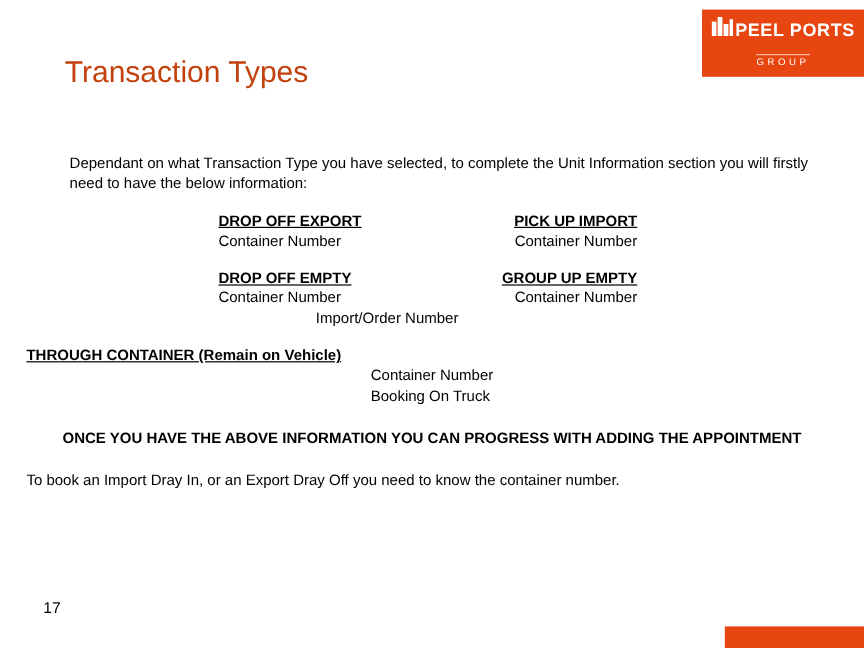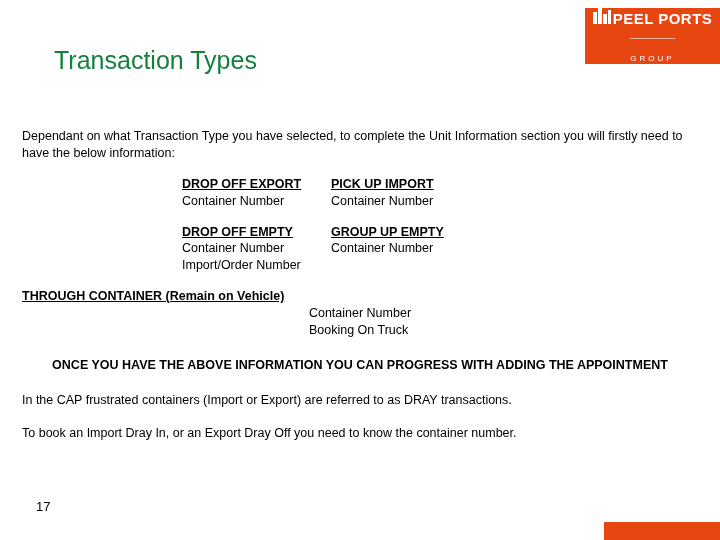--- a/index.html
+++ b/index.html
@@ -2,28 +2,28 @@
 <html><head>
 <meta charset="utf-8">
 <style>
   * { box-sizing: border-box; margin: 0; padding: 0; }
   html, body { width: 720px; height: 540px; background: #fff; font-family: Arial, Helvetica, sans-serif; color: #000; position: relative; }
   .logo-block { position: absolute; top: 8px; right: 0; width: 135px; height: 56px; background: #e84610; display: flex; align-items: center; justify-content: center; }
   .logo-inner { text-align: center; line-height: 1; }
   .logo-top { display: flex; align-items: baseline; justify-content: flex-end; gap: 2px; }
   .logo-icon svg { display: block; }
   .logo-text { color: #fff; font-weight: 700; font-size: 15px; letter-spacing: 0.5px; }
-  .logo-group { color: #fff; font-size: 8px; letter-spacing: 3px; margin-top: 12px; border-top: 1px solid rgba(255,255,255,0.6); display: inline-block; padding-top: 16px; }
-  .title { position: absolute; top: 46px; left: 54px; font-size: 25px; font-weight: 400; color: #15803d; }
+  .logo-group { color: #fff; font-size: 8px; letter-spacing: 3px; margin-top: 12px; border-top: 1px solid rgba(255,255,255,0.6); display: inline-block; padding-top: 2px; }
+  .title { position: absolute; top: 46px; left: 54px; font-size: 25px; font-weight: 400; color: #c2410c; }
   .content { position: absolute; top: 128px; left: 22px; right: 22px; font-size: 12.5px; line-height: 1.35; }
-  .intro { margin-bottom: 14px; }
+  .intro { margin-bottom: 14px; margin-left: 36px; }
   .table-block { margin-left: 160px; margin-bottom: 14px; }
   .row { display: flex; }
   .col { width: 149px; }
-  .col2 { width: 200px; }
+  .col2 { width: 200px; text-align: right; }
   .hd { font-weight: 700; text-decoration: underline; }
   .through-block { text-align: center; margin-left: 0; margin-bottom: 18px; }
   .through-block .inner { display: inline-block; text-align: left; }
   .through-hd { font-weight: 700; text-decoration: underline; text-align: left; }
   .bold-line { font-weight: 700; text-align: center; margin-bottom: 18px; }
   .para { margin-bottom: 16px; }
   .page-num { position: absolute; left: 36px; bottom: 26px; font-size: 13px; }
   .footer-bar { position: absolute; right: 0; bottom: 0; width: 116px; height: 18px; background: #e84610; }
 </style>
 </head>
@@ -79,18 +79,17 @@
   <div class="through-block">
     <div class="through-hd">THROUGH CONTAINER (Remain on Vehicle)</div>
     <div class="inner">
       <div>Container Number</div>
       <div>Booking On Truck</div>
     </div>
   </div>
 
   <div class="bold-line">ONCE YOU HAVE THE ABOVE INFORMATION YOU CAN PROGRESS WITH ADDING THE APPOINTMENT</div>
 
-  <div class="para">In the CAP frustrated containers (Import or Export) are referred to as DRAY transactions.</div>
   <div class="para">To book an Import Dray In, or an Export Dray Off you need to know the container number.</div>
 </div>
 
 <div class="page-num">17</div>
 <div class="footer-bar"></div>
 
 </body></html>

